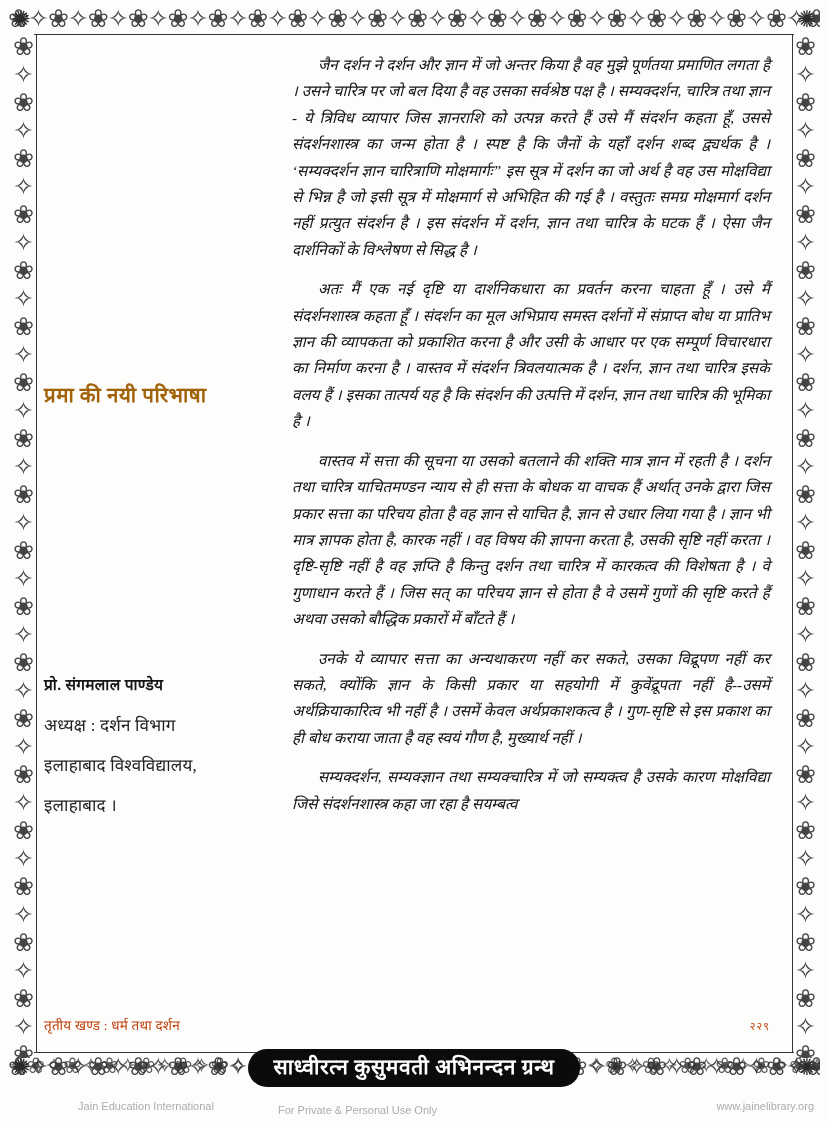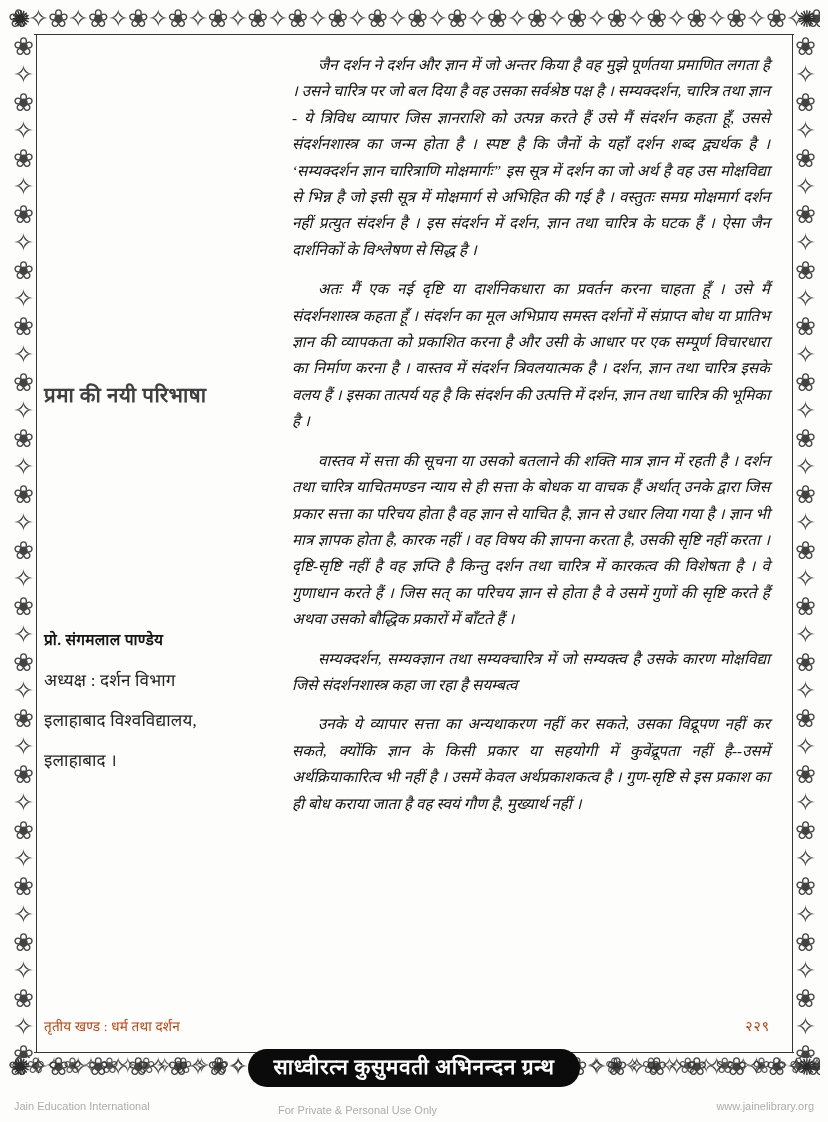--- a/index.html
+++ b/index.html
@@ -100,27 +100,27 @@
     top: 0;
     width: 218px;
   }
   .article-title {
     position: absolute;
     top: 330px;
     left: 0;
     width: 218px;
     font-size: 20.5px;
     font-weight: bold;
-    color: #404040;
+    color: #a16207;
     letter-spacing: .5px;
     line-height: 1.35;
   }
   .author-block {
     position: absolute;
-    top: 576px;
+    top: 621px;
     left: 0;
     width: 218px;
   }
   .author-name {
     font-size: 15.5px;
     font-weight: bold;
     color: #161616;
     letter-spacing: .3px;
     margin-bottom: 18px;
   }
@@ -155,21 +155,21 @@
     left: 44px;
     top: 1016px;
     width: 726px;
     display: flex;
     justify-content: space-between;
     align-items: baseline;
     font-size: 13.5px;
     color: #c2410c;
   }
   .rf-left { letter-spacing: .2px; }
-  .rf-right { font-size: 14px; letter-spacing: 1px; }
+  .rf-right { font-size: 11px; letter-spacing: 1px; }
 
   
   .banner-row {
     position: absolute;
     left: 8px;
     top: 1046px;
     width: 812px;
     height: 44px;
     display: flex;
     align-items: center;
@@ -207,21 +207,21 @@
     position: absolute;
     left: 0;
     top: 1096px;
     width: 828px;
     display: flex;
     align-items: center;
     font-size: 11px;
     color: #adadad;
     font-family: "Liberation Sans", sans-serif;
   }
-  .ls-left   { width: 33%; padding-left: 14px; text-align: left; }
+  .ls-left   { width: 33%; padding-left: 14px; text-align: center; }
   .ls-center { width: 34%; text-align: left; margin-top: 8px; }
   .ls-right  { width: 33%; padding-right: 14px; text-align: right; }
 </style>
 </head>
 <body>
 
 <div class="page">
 
   <div class="border-frame">
     <div class="orn-band orn-top">❀✧❀✧❀✧❀✧❀✧❀✧❀✧❀✧❀✧❀✧❀✧❀✧❀✧❀✧❀✧❀✧❀✧❀✧❀✧❀✧❀✧❀✧❀✧❀✧❀✧❀✧❀✧❀✧❀✧❀✧❀✧❀✧</div>
@@ -255,22 +255,22 @@
         <div class="author-line">अध्यक्ष : दर्शन विभाग</div>
         <div class="author-line">इलाहाबाद विश्वविद्यालय,</div>
         <div class="author-line">इलाहाबाद ।</div>
       </div>
     </div>
 
     <div class="col-right">
       <p class="para">जैन दर्शन ने दर्शन और ज्ञान में जो अन्तर किया है वह मुझे पूर्णतया प्रमाणित लगता है । उसने चारित्र पर जो बल दिया है वह उसका सर्वश्रेष्ठ पक्ष है । सम्यक्दर्शन, चारित्र तथा ज्ञान - ये त्रिविध व्यापार जिस ज्ञानराशि को उत्पन्न करते हैं उसे मैं संदर्शन कहता हूँ, उससे संदर्शनशास्त्र का जन्म होता है । स्पष्ट है कि जैनों के यहाँ दर्शन शब्द द्व्यर्थक है । ‘सम्यक्दर्शन ज्ञान चारित्राणि मोक्षमार्गः” इस सूत्र में दर्शन का जो अर्थ है वह उस मोक्षविद्या से भिन्न है जो इसी सूत्र में मोक्षमार्ग से अभिहित की गई है । वस्तुतः समग्र मोक्षमार्ग दर्शन नहीं प्रत्युत संदर्शन है । इस संदर्शन में दर्शन, ज्ञान तथा चारित्र के घटक हैं । ऐसा जैन दार्शनिकों के विश्लेषण से सिद्ध है ।</p>
       <p class="para">अतः मैं एक नई दृष्टि या दार्शनिकधारा का प्रवर्तन करना चाहता हूँ । उसे मैं संदर्शनशास्त्र कहता हूँ । संदर्शन का मूल अभिप्राय समस्त दर्शनों में संप्राप्त बोध या प्रातिभ ज्ञान की व्यापकता को प्रकाशित करना है और उसी के आधार पर एक सम्पूर्ण विचारधारा का निर्माण करना है । वास्तव में संदर्शन त्रिवलयात्मक है । दर्शन, ज्ञान तथा चारित्र इसके वलय हैं । इसका तात्पर्य यह है कि संदर्शन की उत्पत्ति में दर्शन, ज्ञान तथा चारित्र की भूमिका है ।</p>
       <p class="para">वास्तव में सत्ता की सूचना या उसको बतलाने की शक्ति मात्र ज्ञान में रहती है । दर्शन तथा चारित्र याचितमण्डन न्याय से ही सत्ता के बोधक या वाचक हैं अर्थात् उनके द्वारा जिस प्रकार सत्ता का परिचय होता है वह ज्ञान से याचित है, ज्ञान से उधार लिया गया है । ज्ञान भी मात्र ज्ञापक होता है, कारक नहीं । वह विषय की ज्ञापना करता है, उसकी सृष्टि नहीं करता । दृष्टि-सृष्टि नहीं है वह ज्ञप्ति है किन्तु दर्शन तथा चारित्र में कारकत्व की विशेषता है । वे गुणाधान करते हैं । जिस सत् का परिचय ज्ञान से होता है वे उसमें गुणों की सृष्टि करते हैं अथवा उसको बौद्धिक प्रकारों में बाँटते हैं ।</p>
+      <p class="para">उनके ये व्यापार सत्ता का अन्यथाकरण नहीं कर सकते, उसका विद्रूपण नहीं कर सकते, क्योंकि ज्ञान के किसी प्रकार या सहयोगी में कुवेंद्रूपता नहीं है--उसमें अर्थक्रियाकारित्व भी नहीं है । उसमें केवल अर्थप्रकाशकत्व है । गुण-सृष्टि से इस प्रकाश का ही बोध कराया जाता है वह स्वयं गौण है, मुख्यार्थ नहीं ।</p>
       <p class="para">सम्यक्दर्शन, सम्यक्ज्ञान तथा सम्यक्चारित्र में जो सम्यक्त्व है उसके कारण मोक्षविद्या जिसे संदर्शनशास्त्र कहा जा रहा है सयम्बत्व</p>
-      <p class="para">उनके ये व्यापार सत्ता का अन्यथाकरण नहीं कर सकते, उसका विद्रूपण नहीं कर सकते, क्योंकि ज्ञान के किसी प्रकार या सहयोगी में कुवेंद्रूपता नहीं है--उसमें अर्थक्रियाकारित्व भी नहीं है । उसमें केवल अर्थप्रकाशकत्व है । गुण-सृष्टि से इस प्रकाश का ही बोध कराया जाता है वह स्वयं गौण है, मुख्यार्थ नहीं ।</p>
     </div>
   </div>
 
   <div class="running-footer">
     <div class="rf-left">तृतीय खण्ड : धर्म तथा दर्शन</div>
     <div class="rf-right">२२९</div>
   </div>
 
   <div class="banner-row">
     <div class="banner-orn left">✧❀✧❀✧❀✧❀✧❀✧❀✧❀✧❀✧❀✧❀</div>

